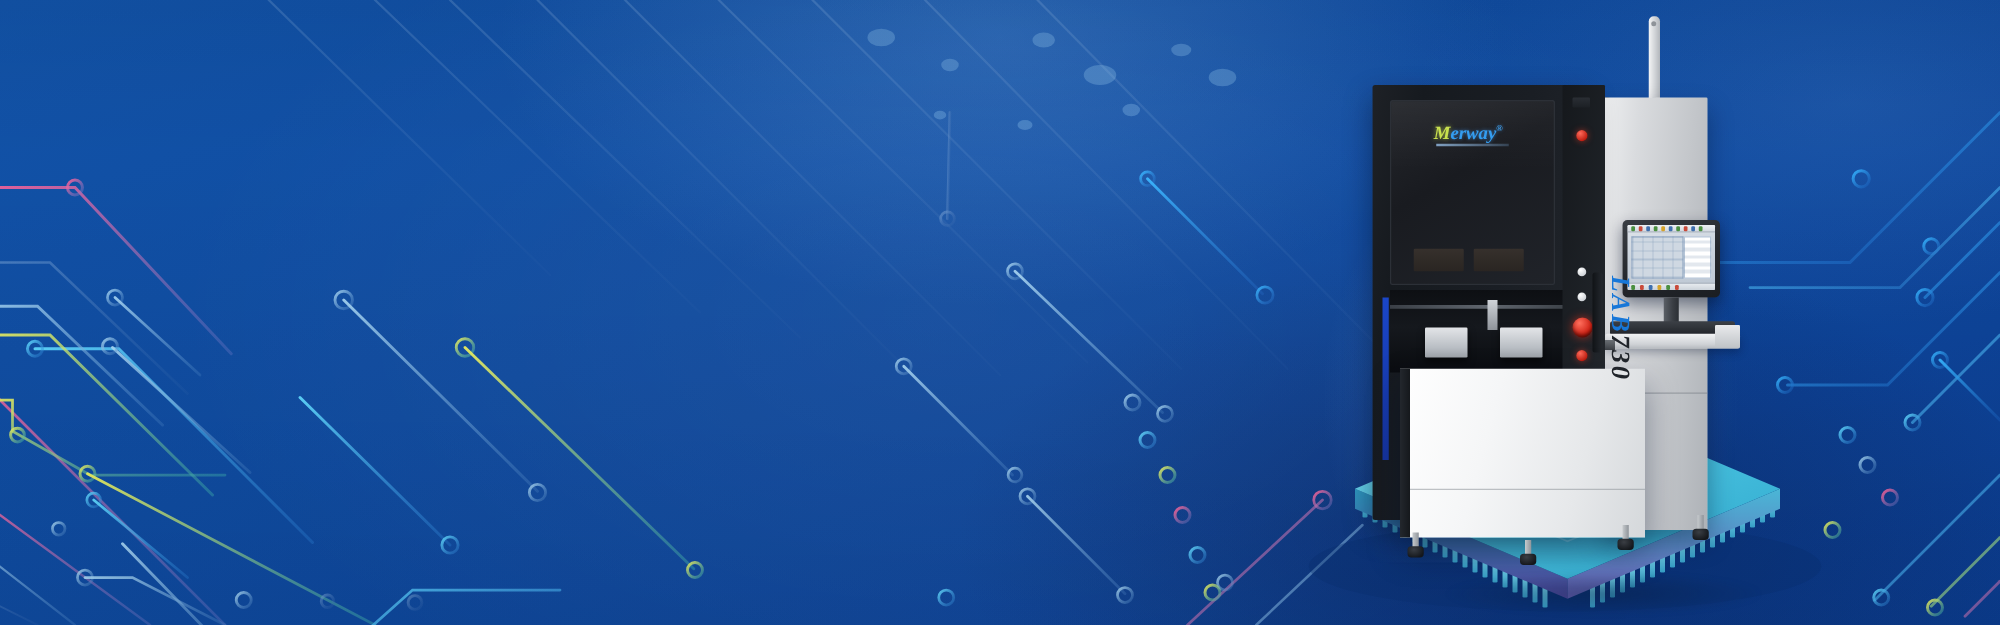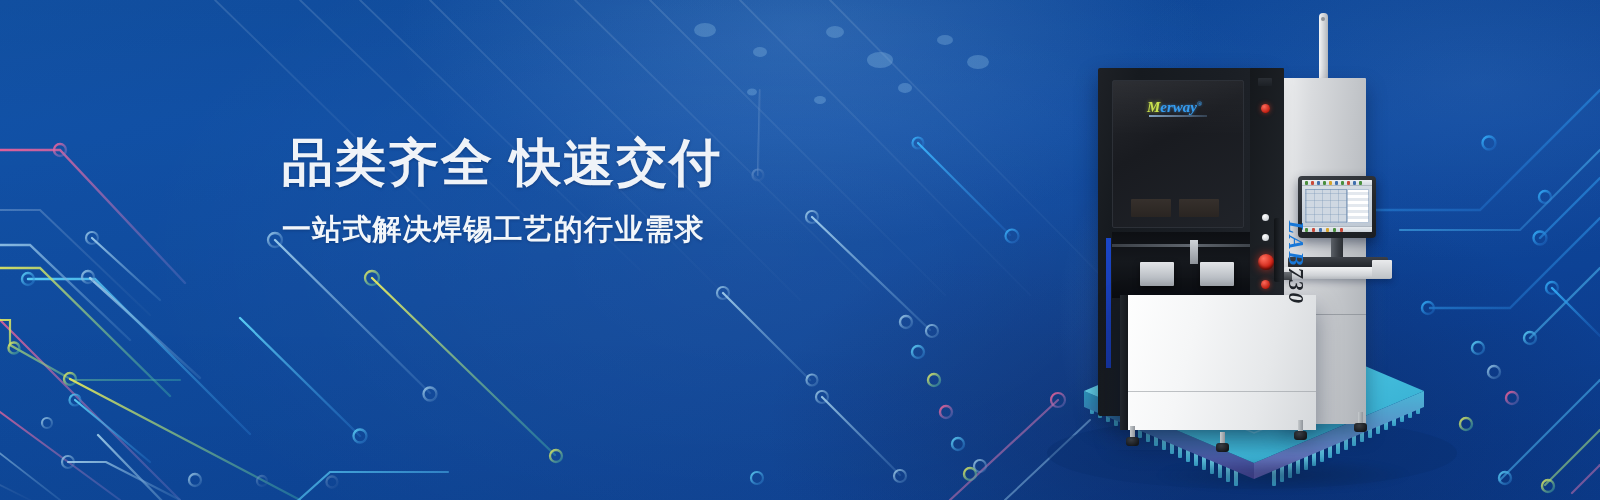--- a/index.html
+++ b/index.html
@@ -516,24 +516,20 @@
           <ellipse cx="820" cy="100" rx="6" ry="4"></ellipse>
           <ellipse cx="752" cy="92" rx="5" ry="3.5"></ellipse>
           <ellipse cx="905" cy="88" rx="7" ry="5"></ellipse>
         </g>
       </g>
     </svg>
   </div>
 
   <div class="bg-vig"></div>
 
-  <div class="copy">
-    <div class="headline">品类齐全  快速交付</div>
-    <div class="subline">一站式解决焊锡工艺的行业需求</div>
-  </div>
 
   <div id="product">
 
     <div class="halo"></div>
 
     <div class="chip">
       <svg width="440" height="160" viewBox="0 0 440 160" xmlns="http://www.w3.org/2000/svg">
         <defs>
           <linearGradient id="chipTop" x1="0" y1="0" x2="1" y2="1">
             <stop offset="0%" stop-color="#8fe0f0"></stop>

